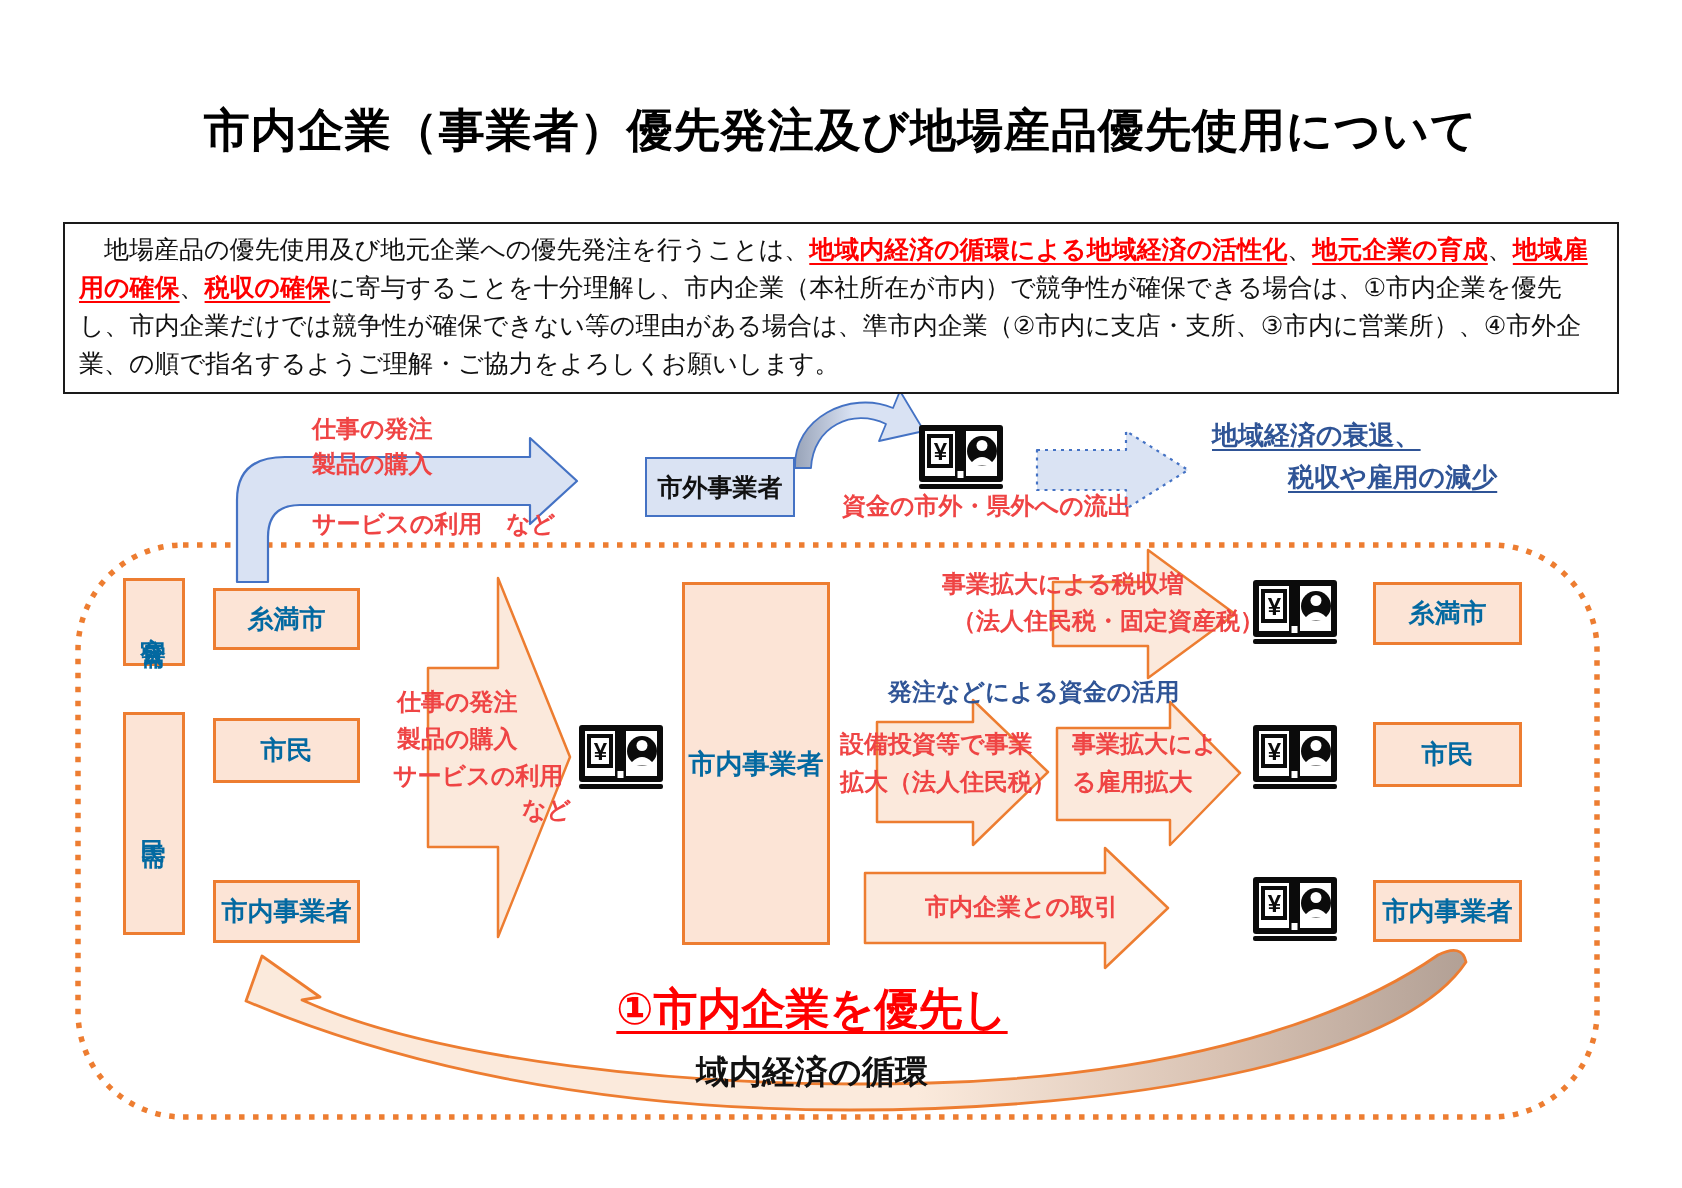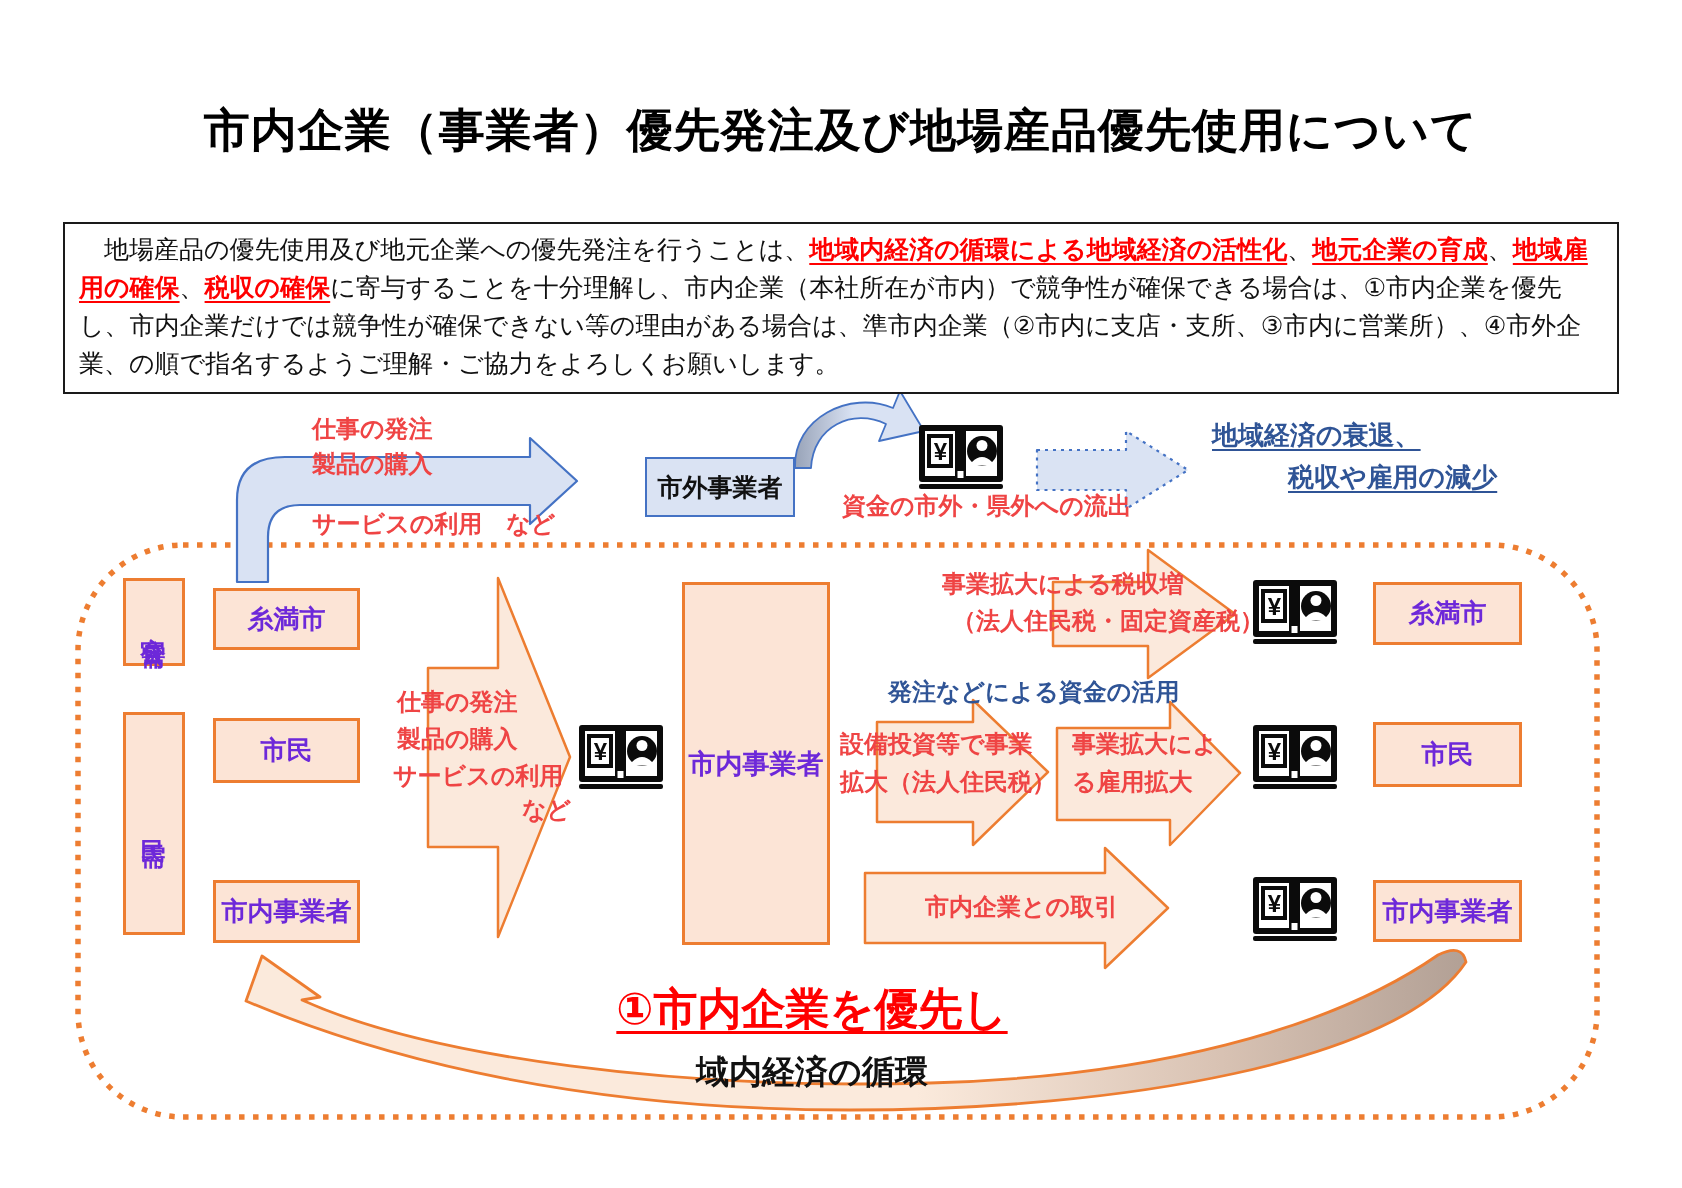--- a/index.html
+++ b/index.html
@@ -18,21 +18,21 @@
     border:2px solid #1a1a1a;background:#fff;padding:6px 14px 10px 14px;
     font-size:25px;line-height:38px;color:#111;text-align:left;
   }
   .hl{color:#ff0000;font-weight:700;text-decoration:underline;text-underline-offset:5px;text-decoration-thickness:2px;}
   .lbl{position:absolute;z-index:2;font-size:24px;font-weight:700;color:#ef4444;white-space:nowrap;line-height:1.2;}
   .lbl-blue{color:#2f5496;}
   .lbl-ul{text-decoration:underline;text-underline-offset:5px;}
   .obox{
     position:absolute;z-index:2;background:#fce4d6;border:3px solid #ed7d31;
     display:flex;align-items:center;justify-content:center;
-    font-size:26px;font-weight:700;color:#6d28d9;box-sizing:border-box;white-space:nowrap;
+    font-size:26px;font-weight:700;color:#0369a1;box-sizing:border-box;white-space:nowrap;
   }
   .obox.vert{writing-mode:vertical-rl;text-orientation:upright;font-size:25px;letter-spacing:3px;}
   .bluebox{
     position:absolute;z-index:2;background:#dae3f3;border:2.5px solid #4472c4;
     display:flex;align-items:center;justify-content:center;
     font-size:25px;font-weight:700;color:#111;box-sizing:border-box;white-space:nowrap;
   }
   #activation-label{
     position:absolute;left:612px;top:980px;width:400px;text-align:center;z-index:2;
     font-size:44px;font-weight:700;color:#ff0000;

